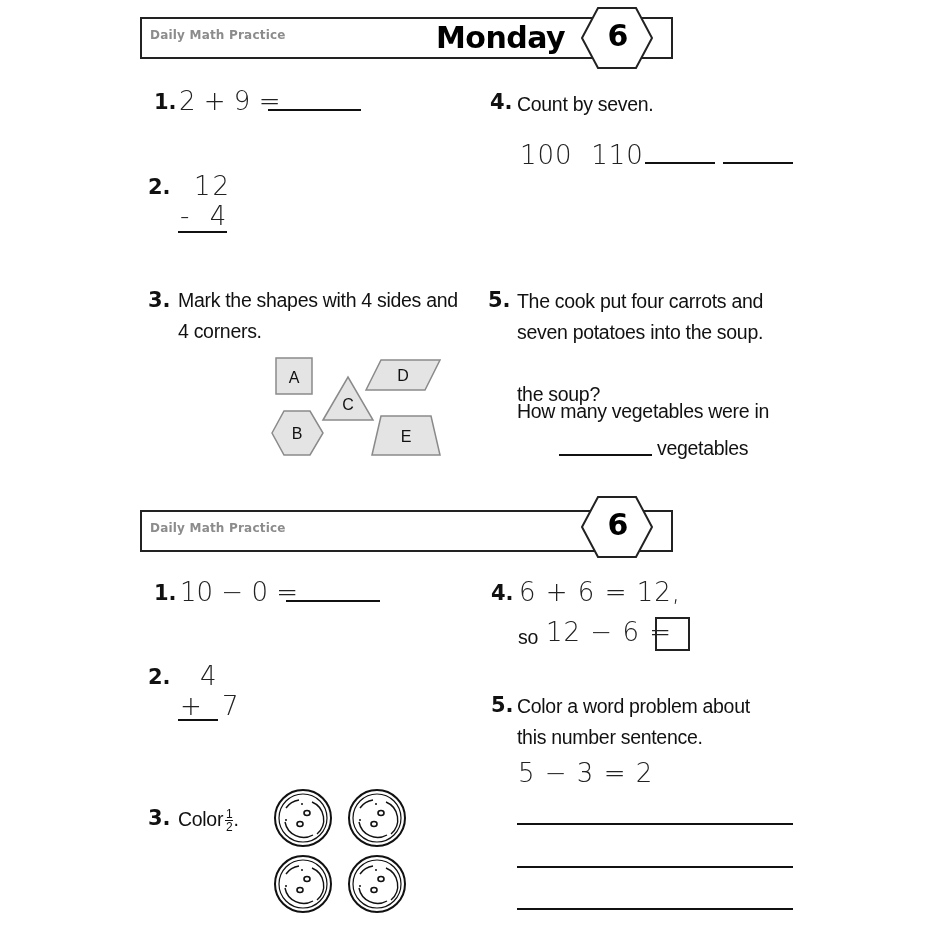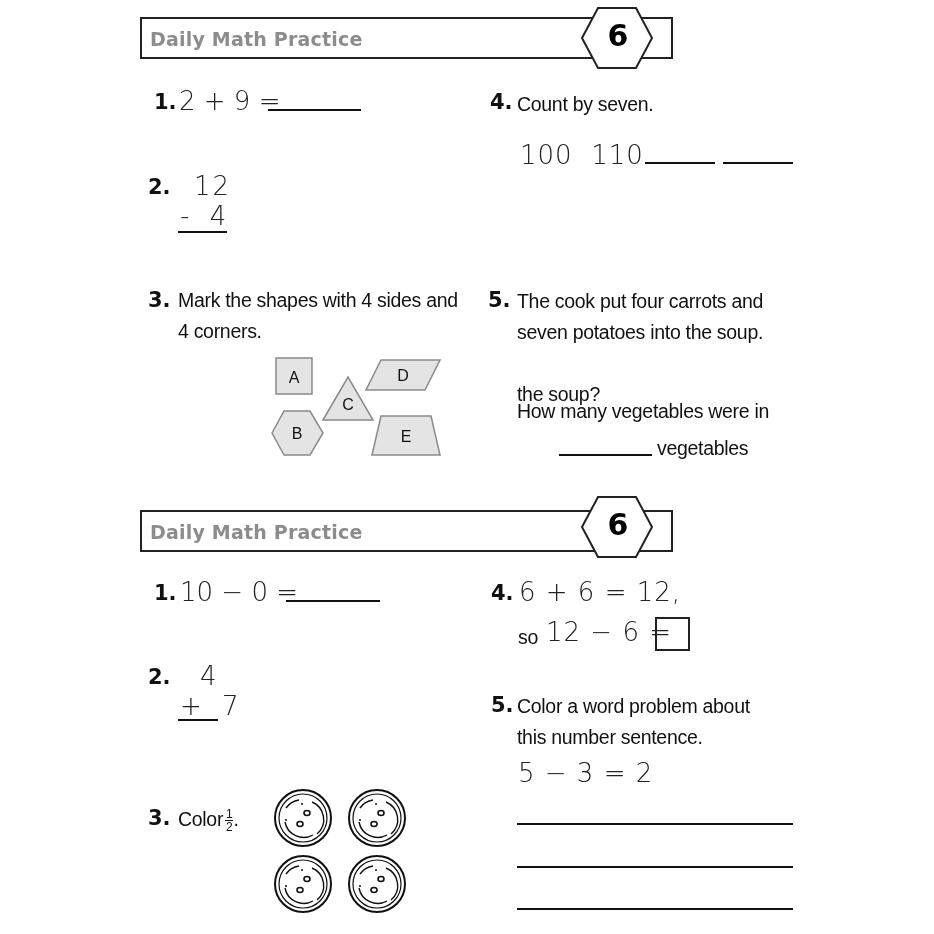--- a/index.html
+++ b/index.html
@@ -1,21 +1,21 @@
 <!DOCTYPE html>
 <html><head>
 <meta charset="utf-8">
 <style>
   html, body { margin: 0; padding: 0; background: #ffffff; }
   body { width: 934px; height: 934px; position: relative; overflow: hidden;
          font-family: "Liberation Sans", sans-serif; color: #111; }
   .abs { position: absolute; }
   .hdr-box { position: absolute; left: 140px; width: 529px; height: 38px;
              border: 2px solid #222; background: #fff; }
-  .hdr-brand { position: absolute; left: 8px; top: 9px; font-size: 19px; font-weight: bold;
+  .hdr-brand { position: absolute; left: 8px; top: 9px; font-size: 12px; font-weight: bold;
                color: #8c8c8c; font-family: "DejaVu Sans", sans-serif; letter-spacing: 0.2px; }
   .hdr-day { position: absolute; font-size: 30px; font-weight: bold; color: #000;
              font-family: "DejaVu Sans", sans-serif; letter-spacing: -0.5px; }
   .hex { position: absolute; left: 580px; width: 76px; height: 64px; }
   .hex-num { position: absolute; width: 76px; text-align: center; font-size: 30px; font-weight: bold;
              font-family: "DejaVu Sans", sans-serif; color: #000; }
   .qnum { position: absolute; font-family: "DejaVu Sans", sans-serif; font-weight: bold;
           font-size: 21px; color: #111; }
   .hand { font-family: "DejaVu Sans", sans-serif; font-weight: 200; font-size: 26px; color: #222; }
   .txt { position: absolute; font-size: 19.5px; color: #111; font-family: "Liberation Sans", sans-serif;
@@ -27,20 +27,21 @@
   .frac span { display: block; }
   .frac .num { border-bottom: 1.5px solid #111; padding: 0 1px; }
   svg text { font-family: "Liberation Sans", sans-serif; }
 </style>
 </head>
 <body>
 
 <div>
   <div class="hdr-box" style="top:17px;">
     <span class="hdr-brand">Daily Math Practice</span>
+    <span class="hdr-day" style="left:294px; top:1px;">Monday</span>
   </div>
   <svg class="hex" style="top:6px;" viewBox="0 0 76 64">
     <polygon points="2,32 18,2 56,2 72,32 56,62 18,62" fill="#fff" stroke="#222" stroke-width="2"></polygon>
   </svg>
   <div class="hex-num" style="left:580px; top:18px;">6</div>
 
   <div class="qnum" style="left:154px; top:90px;">1.</div>
   <div class="abs hand" style="left:179px; top:86px;">2 + 9 =</div>
   <div class="line" style="left:268px; top:109px; width:93px;"></div>
 

